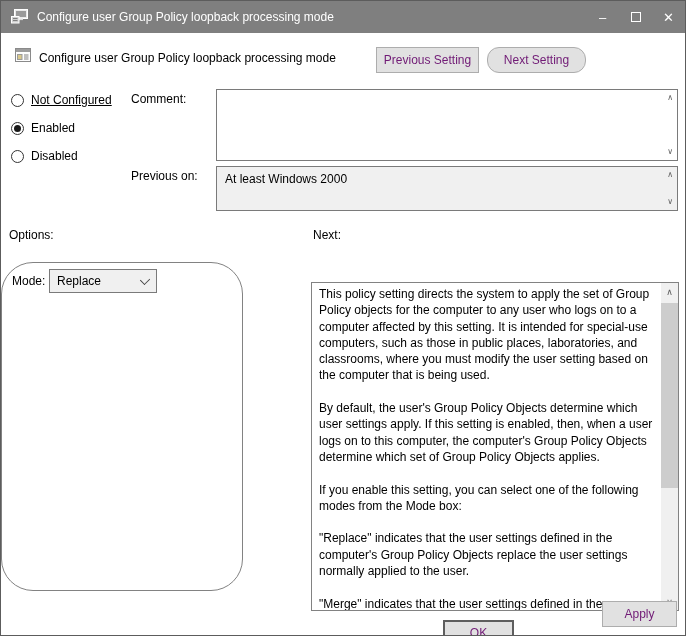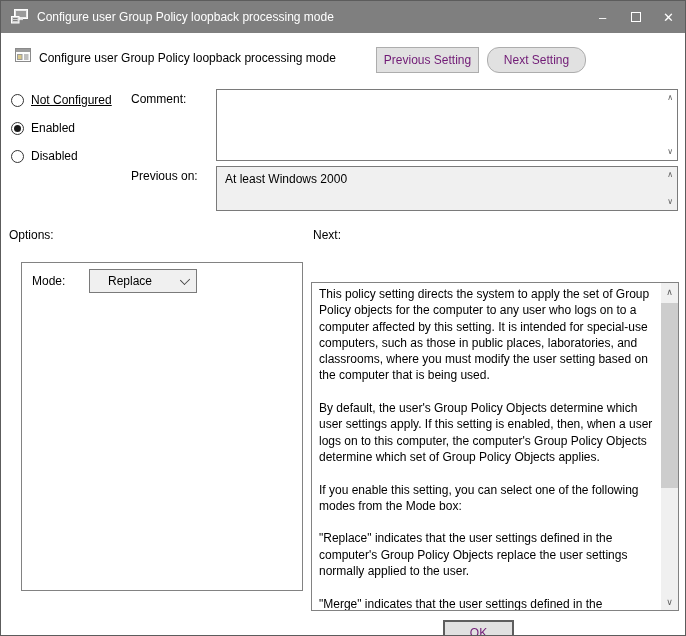--- a/index.html
+++ b/index.html
@@ -36,28 +36,28 @@
       border-radius:50%; background:#1a1a1a;}
   
   .fld-label{position:absolute; font-size:12px;text-align:right;}
   .txtfield{position:absolute; background:#fff; border:1px solid var(--field-border);}
   .txtfield.readonly{background:var(--readonly-bg);}
   .txtfield .val{position:absolute; left:8px; top:5px; right:22px; font-size:12px;}
   .scroll-glyph{position:absolute; right:4px; font-size:8px; color:var(--glyph); line-height:8px;}
   .scroll-glyph.up{top:4px;} .scroll-glyph.dn{bottom:4px;}
   
   .panel{position:absolute; top:261px; height:329px; background:#fff; border:1px solid var(--panel-border);}
-  #options-panel{left:20px; width:282px;}
+  #options-panel{left:0; width:242px;border-radius:32px;}
   #help-panel{left:310px; width:368px; overflow:hidden;margin-top:20px;}
   .section-label{position:absolute; top:227px; font-size:12px;}
   
   .mode-label{position:absolute; left:10px; top:11px;}
   .dropdown{position:absolute; left:47px; top:6px; width:108px; height:24px;
             background:var(--readonly-bg); border:1px solid var(--field-border);
-            display:flex; align-items:center; padding-left:18px; cursor:default;margin-left:20px;}
+            display:flex; align-items:center; padding-left:7px; cursor:default;}
   .dropdown .dd-chevron{position:absolute; right:7px; top:6px; width:8px; height:8px;
             border-left:1px solid #444; border-bottom:1px solid #444; transform:rotate(-45deg) scale(1,.8);}
   
   .help-text{position:absolute; left:0; top:0; right:17px; bottom:0; padding:3px 6px 0 7px;
              font-size:12px; line-height:16.3px; white-space:pre-wrap; overflow:hidden;}
   .vscroll{position:absolute; right:0; top:0; bottom:0; width:17px; background:var(--scroll-track);}
   .vs-btn{position:absolute; left:0; width:17px; height:17px; display:flex; align-items:center;
           justify-content:center; font-size:9px; color:var(--glyph);}
   .vs-btn.up{top:0;} .vs-btn.dn{bottom:0;}
   .vs-thumb{position:absolute; left:0; width:17px; top:20px; height:185px; background:var(--scroll-thumb);}
@@ -147,13 +147,14 @@
 
 "Merge" indicates that the user settings defined in the computer's Group Policy Objects and the user settings normally</div>
     <div class="vscroll">
       <span class="vs-btn up">∧</span>
       <span class="vs-thumb"></span>
       <span class="vs-btn dn">∨</span>
     </div>
   </div>
 
   <button class="btn default" style="left:442px; top:600px; width:71px; height:26px;">OK</button>
+  <button class="btn" style="left:601px; top:600px; width:75px; height:26px;">Apply</button>
 </div>
 
 </body></html>

